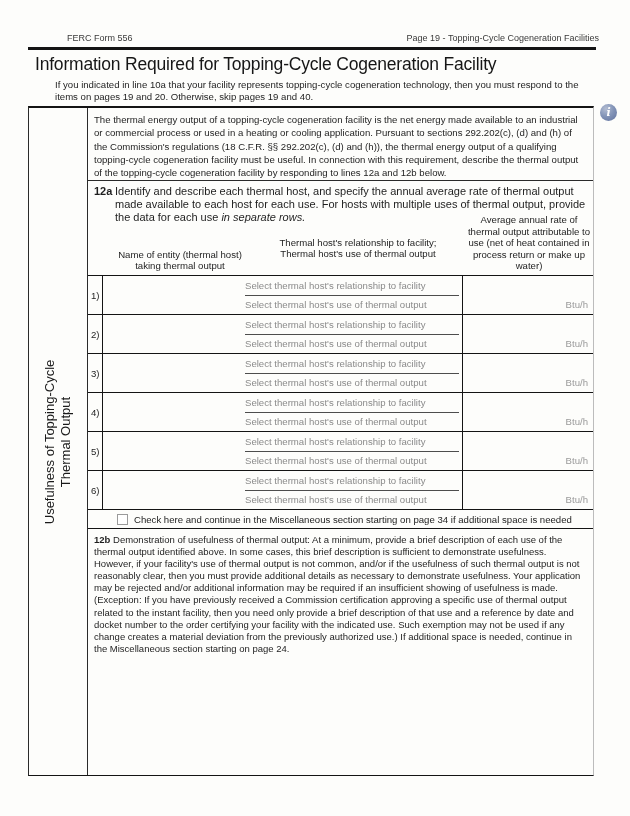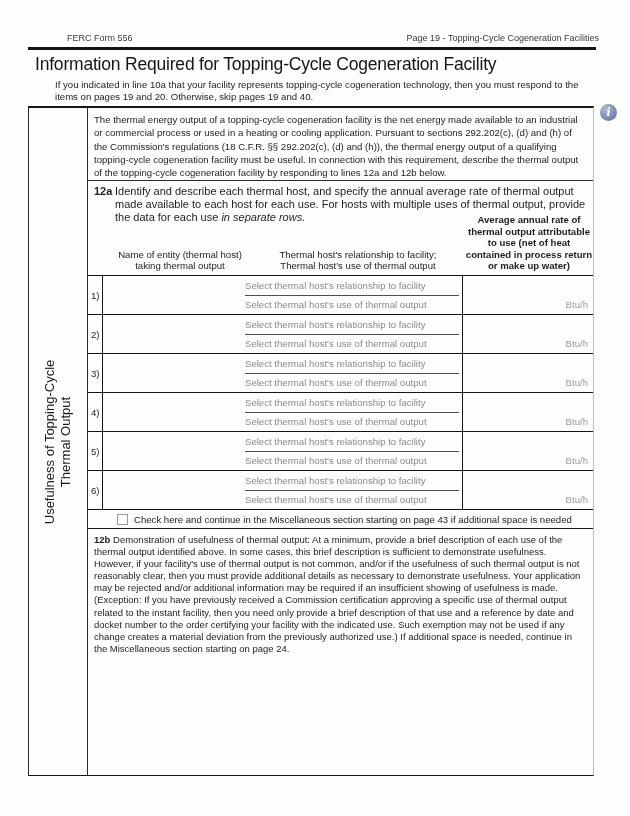--- a/index.html
+++ b/index.html
@@ -49,23 +49,23 @@
   }
   .sec12a { height: 95px; border-bottom: 1px solid #141414; padding: 4px 6px 0 6px; position: relative; }
   .para { position: relative; padding-left: 21px; font-size: 11px; line-height: 13px; color: #1e1e1e; width: 492px; }
   .para .numlbl { position: absolute; left: 0; font-weight: bold; }
   .ital { font-style: italic; }
   .headers {
     position: absolute; left: 6px; right: 0; bottom: 3px;
     margin-left: 15px; display: flex; align-items: flex-end;
     font-size: 9.6px; line-height: 11.6px; text-align: center; color: #1e1e1e;
   }
-  .hcell1 { width: 142px; } .hcell2 { width: 218px; } .hcell3 { width: 130px; font-weight: bold; }
+  .hcell1 { width: 142px; } .hcell2 { width: 218px; } .hcell3 { width: 130px; }
   .hinner1 { width: 142px; margin: 0 auto; }
-  .hinner2 { width: 192px; margin: 0 auto; }
+  .hinner2 { width: 192px; margin: 12px auto; }
   .hinner3 { width: 128px; margin: 0 auto; }
   .row { height: 39px; border-bottom: 1px solid #141414; display: flex; }
   .rnum {
     width: 15px; flex: none; border-right: 1px solid #141414;
     font-size: 9.6px; display: flex; align-items: center; padding-left: 3px; color: #1e1e1e;
   }
   .rname { width: 142px; flex: none; background: transparent; }
   .rdd { width: 218px; flex: none; border-right: 1px solid #141414; display: flex; flex-direction: column; }
   .dd {
     flex: 1; display: flex; align-items: center; justify-content: flex-start;
@@ -233,21 +233,21 @@
         <div class="rbtu">
           <div class="rate-box"></div>
           <span>Btu/h</span>
         </div>
       </div>
 
     </div>
 
     <div class="cbrow">
       <span class="cb"></span>
-      <span>Check here and continue in the Miscellaneous section starting on page 43 if additional space is needed</span>
+      <span>Check here and continue in the Miscellaneous section starting on page 34 if additional space is needed</span>
     </div>
 
     <div class="sec12b">
       <span class="numlbl">12b</span>
       <span>Demonstration of usefulness of thermal output:  At a minimum, provide a brief description of each use of the thermal output identified above.  In some cases, this brief description is sufficient to demonstrate usefulness. However, if your facility's use of thermal output is not common, and/or if the usefulness of such thermal output is not reasonably clear, then you must provide additional details as necessary to demonstrate usefulness.  Your application may be rejected and/or additional information may be required if an insufficient showing of usefulness is made.  (Exception: If you have previously received a Commission certification approving a specific use of thermal output related to the instant facility, then you need only provide a brief description of that use and a reference by date and docket number to the order certifying your facility with the indicated use.  Such exemption may not be used if any change creates a material deviation from the previously authorized use.)  If additional space is needed, continue in the Miscellaneous section starting on page 24.</span>
     </div>
 
   </div>
 </div>
 

